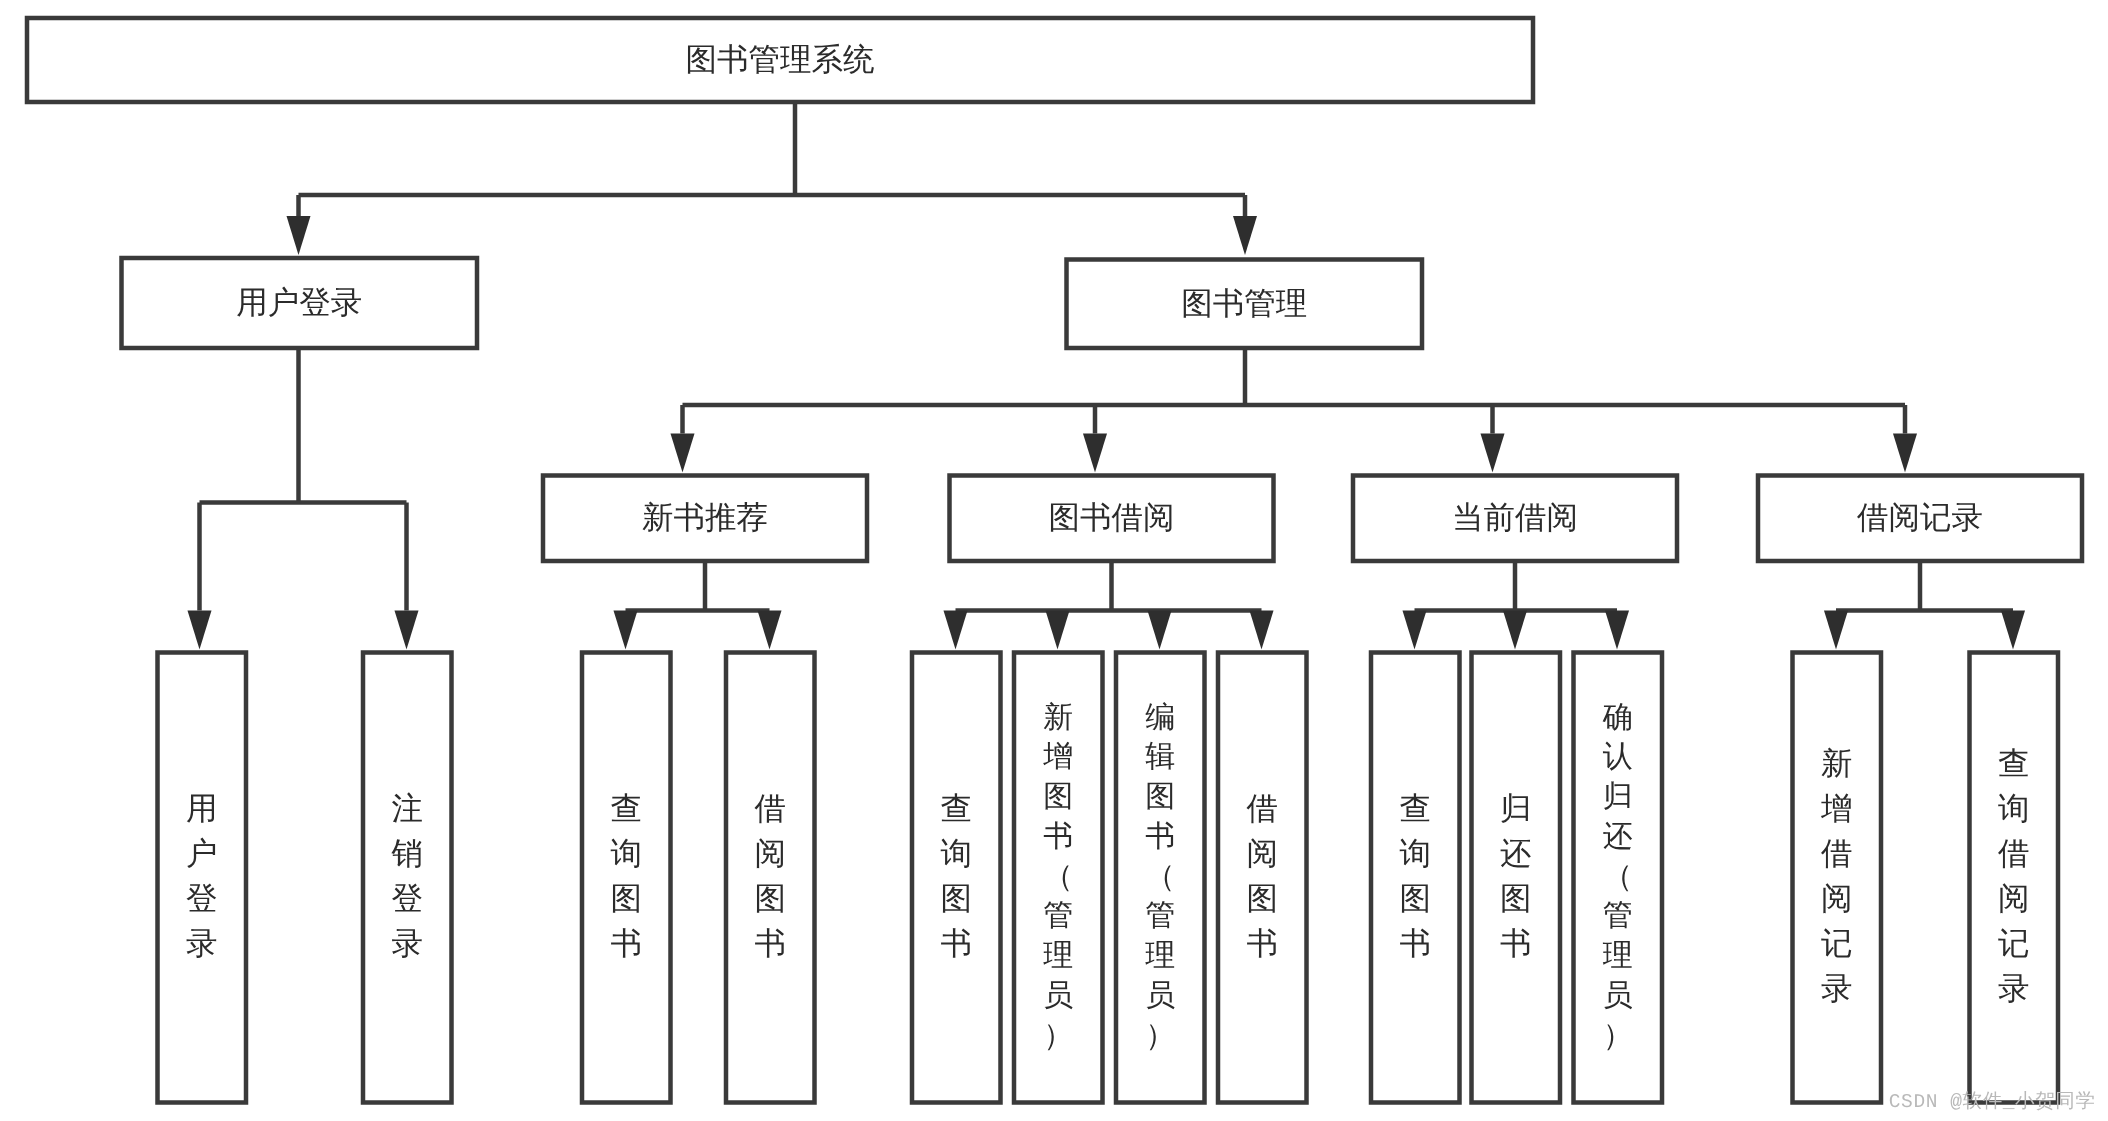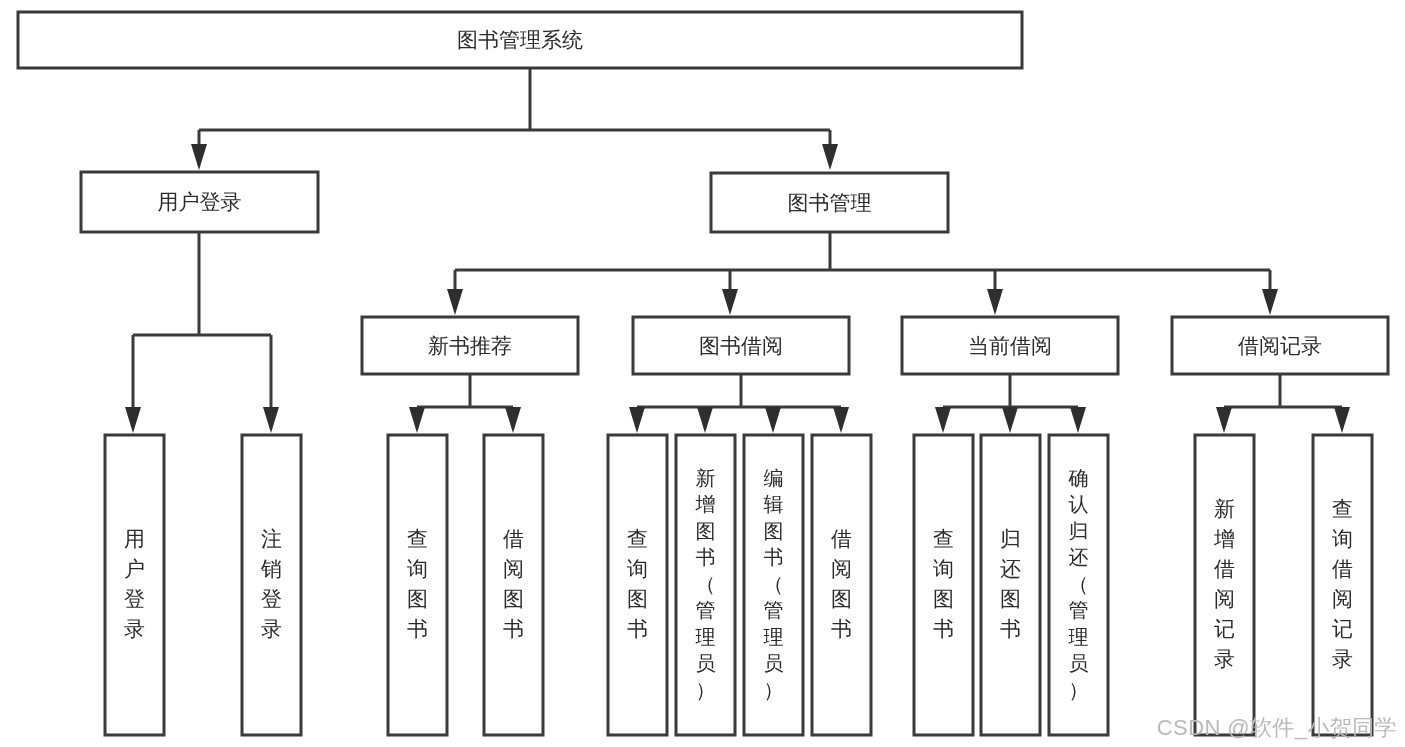--- a/index.html
+++ b/index.html
@@ -42,22 +42,22 @@
     fill:none;
     stroke-linecap:butt;
     stroke-linejoin:miter;
   }
   .arrowhead{ fill:#2e2e2e; stroke:none; }
 
   .watermark{
     position:absolute;
     right:8px;
     bottom:4px;
-    font-family:Liberation Sans, sans-serif;
-    font-size:22px;
+    font-family:Liberation Mono, monospace;
+    font-size:13px;
     color:#b9b9b9;
     letter-spacing:.4px;
     white-space:nowrap;
     user-select:none;
   }
 </style>
 </head>
 <body>
 
 <svg id="diagram" viewBox="0 0 1405 747" xmlns="http://www.w3.org/2000/svg">

